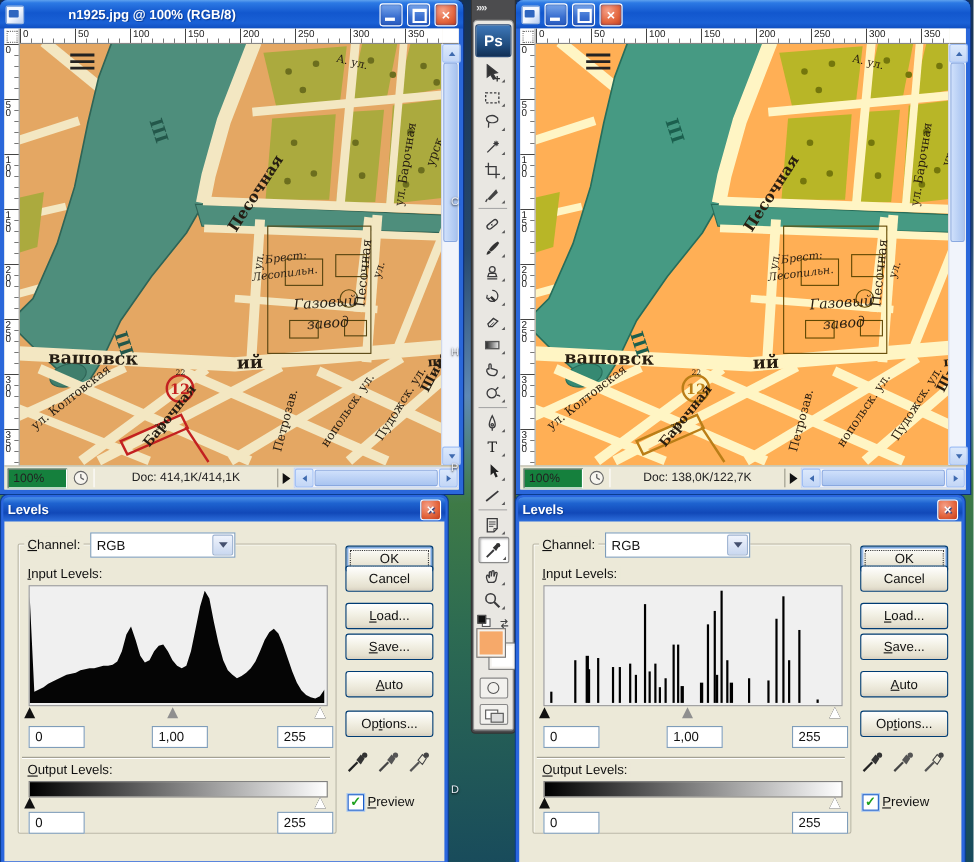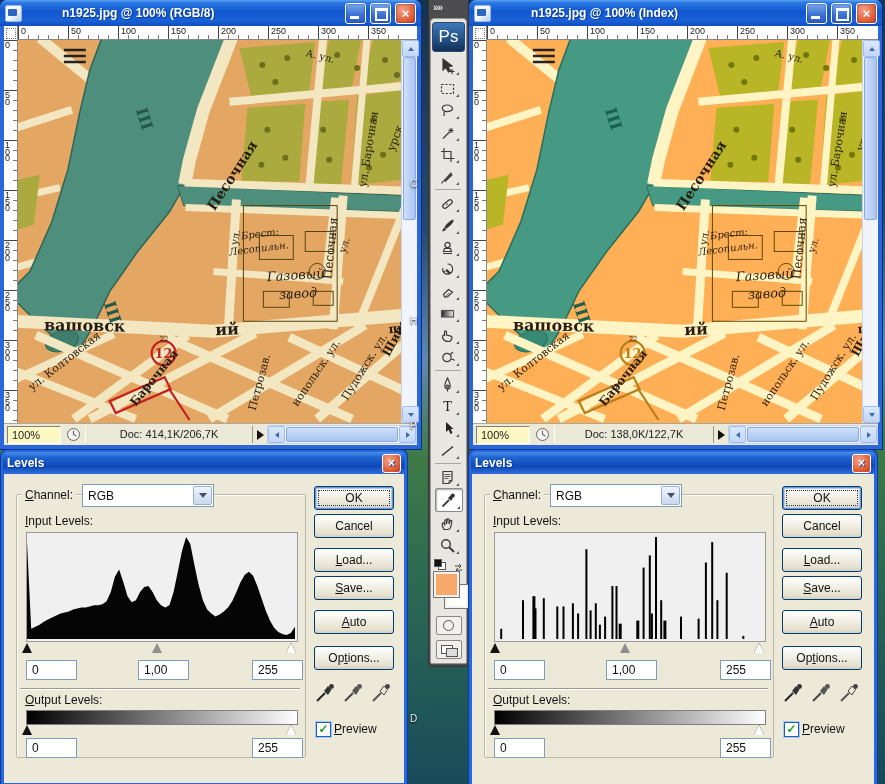--- a/index.html
+++ b/index.html
@@ -54,39 +54,39 @@
     background:linear-gradient(180deg,#dce9fc,#c3d6f6);display:flex;align-items:center;justify-content:center;}
   .sbtri{width:0;height:0;}
   .sbtri.up{border-left:3px solid transparent;border-right:3px solid transparent;border-bottom:4px solid #3e6aaf;}
   .sbtri.down{border-left:3px solid transparent;border-right:3px solid transparent;border-top:4px solid #3e6aaf;}
   .sbtri.left{border-top:3px solid transparent;border-bottom:3px solid transparent;border-right:4px solid #3e6aaf;}
   .sbtri.right{border-top:3px solid transparent;border-bottom:3px solid transparent;border-left:4px solid #3e6aaf;}
   .vthumb{margin:0 1px;height:42%;border:1px solid #89a8e0;border-radius:2px;
     background:linear-gradient(90deg,#cfe0fb,#a9c4f0);}
   .vfill{flex:1;}
   .statusbar{height:21px;display:flex;align-items:center;border-top:1px solid #aca899;background:#ECE9D8;padding-left:3px;}
-  .zoombox{width:48px;height:16px;background:#fef9c3;border:1px solid #808080;border-right-color:#fff;border-bottom-color:#fff;
+  .zoombox{width:48px;height:16px;background:#15803d;border:1px solid #808080;border-right-color:#fff;border-bottom-color:#fff;
     font-size:11px;display:flex;align-items:center;padding-left:4px;color:#222;}
   .clockwrap{width:24px;display:flex;justify-content:center;}
   .docinfo{flex:1;font-size:11px;color:#222;text-align:center;border-left:1px solid #fff;border-right:1px solid #9a9789;
     height:17px;line-height:17px;white-space:nowrap;overflow:hidden;}
   .fly{width:14px;display:flex;justify-content:center;}
   .flytri{width:0;height:0;border-top:5px solid transparent;border-bottom:5px solid transparent;border-left:7px solid #111;}
   .hscroll{width:148px;height:17px;display:flex;align-items:center;background:#f1f4fb;border:1px solid #c8d4ee;}
   .hthumb{flex:1;height:13px;margin:0 1px;border:1px solid #89a8e0;border-radius:2px;
     background:linear-gradient(180deg,#cfe0fb,#a9c4f0);}
   
   .paltab{position:absolute;z-index:40;color:#e9edf5;font-size:10px;text-shadow:0 1px 2px #000;}
   
   .palette{position:absolute;left:429px;top:0;width:39px;z-index:20;background:#4c4c4e;border-radius:0 0 3px 3px;
     box-shadow:0 0 0 1px #333;padding-bottom:2px;}
   .phead{height:16px;color:#e6e6e6;font-size:10px;font-weight:bold;letter-spacing:-1px;padding:2px 0 0 4px;}
   .pbody{margin:0 1px;background:#e9e7e2;border:1px solid #979797;border-radius:4px 4px 2px 2px;
     display:flex;flex-direction:column;align-items:center;padding:2px 0 4px;}
-  .pslogo{width:31px;height:28px;margin:1px 0 3px;border-radius:3px;color:#fff;font-weight:normal;font-size:17px;
+  .pslogo{width:31px;height:28px;margin:1px 0 3px;border-radius:3px;color:#fff;font-weight:bold;font-size:14px;
     background:linear-gradient(180deg,#3e78ba,#1d4878 70%,#123056);display:flex;align-items:center;justify-content:center;
     border:1px solid #2a4a74;}
   .ptool{width:26px;height:22px;display:flex;align-items:center;justify-content:center;position:relative;}
   .ptool svg{display:block;}
   .ptool.sel{background:#fff;border:1px solid #8a8a8a;border-radius:2px;box-shadow:inset 1px 1px 2px #aaa;}
   .ptool::after{content:"";position:absolute;right:2px;bottom:2px;width:0;height:0;
     border-left:3px solid transparent;border-bottom:3px solid #555;}
   .psep{width:26px;height:1px;background:#a8a8a8;margin:2px 0;}
   .swatches{width:30px;height:52px;position:relative;margin-top:3px;}
   .minidef{position:absolute;left:0;top:0;width:12px;height:10px;}
@@ -126,21 +126,21 @@
   .tri.g{border-bottom-color:#8f8f8f;}
   .tri.w{border-bottom-color:#fff;filter:drop-shadow(0 0 .6px #666) drop-shadow(0 0 .6px #666);}
   .field{position:absolute;width:44px;height:18px;background:#fff;border:1px solid #7f9db9;font-size:12px;
     font-family:"Liberation Sans",sans-serif;padding:0 0 0 5px;color:#111;}
   .sep{position:absolute;left:16px;width:280px;height:1px;background:#9c9a8c;box-shadow:0 1px 0 #fff;}
   .gradbar{position:absolute;left:22px;top:236px;width:270px;height:13px;border:1px solid #808080;
     background:linear-gradient(90deg,#000,#fff);}
   .xpbtn{position:absolute;left:310px;width:78px;height:22px;border:1px solid #003c74;border-radius:3px;
     background:linear-gradient(180deg,#fff,#f2f0e4 45%,#e5e0cf 85%,#d6cfc0);
     font-size:12px;color:#111;display:flex;align-items:center;justify-content:center;}
-  .xpbtn.def{box-shadow:inset 0 0 0 1px #6a9bd8,inset 0 0 0 2px #b5ccec;}
+  .xpbtn.def{box-shadow:inset 0 0 0 1px #6a9bd8,inset 0 0 0 2px #b5ccec;margin-top:10px;}
   .xpbtn.def::before{content:"";position:absolute;inset:3px;border:1px dotted #333;}
   .dropper{position:absolute;width:24px;height:24px;}
   .chk{position:absolute;width:13px;height:13px;background:#fff;border:1px solid #1a5cc8;box-shadow:0 0 0 1px #a8c8f0;
     display:flex;align-items:center;justify-content:center;}
   .chk .mark{color:#1fa11f;font-size:12px;font-weight:bold;line-height:1;margin-top:-2px;}
   .plabel{position:absolute;font-size:12px;}
   u{text-decoration:underline;}
 </style>
 </head>
 <body>
@@ -299,41 +299,40 @@
       </div>
     </div>
     <div class="statusbar">
       <div class="zoombox">100%</div>
       <div class="clockwrap">
         <svg width="15" height="15">
             <circle cx="7.5" cy="7.5" r="6" fill="#f7f5ef" stroke="#666"></circle>
             <path d="M7.5 7.5V3.8M7.5 7.5L10.3 9" stroke="#666" stroke-width="1.2" fill="none"></path>
           </svg>
       </div>
-      <div class="docinfo">Doc: 414,1K/206,7K</div>
+      <div class="docinfo">Doc: 414,1K/414,1K</div>
       <div class="fly">
           <span class="flytri"></span>
         </div>
       <div class="hscroll">
         <div class="sbarrow" style="height:15px;">
             <span class="sbtri left"></span>
           </div>
         <div class="hthumb"></div>
         <div class="sbarrow" style="height:15px;">
             <span class="sbtri right"></span>
           </div>
       </div>
     </div>
   </div>
 </div>
 
 <div class="docwin" style="left:469px;width:413px;">
   <div class="titlebar">
     <div class="ticon"></div>
-    <div class="ttext">n1925.jpg @ 100% (Index)</div>
     <div class="tbtn min"></div>
     <div class="tbtn max"></div>
     <div class="tbtn close">
         <span class="x">×</span>
       </div>
   </div>
   <div class="win-body">
     <div class="rulrow">
       <div class="corner"></div>
       <div class="hruler">

